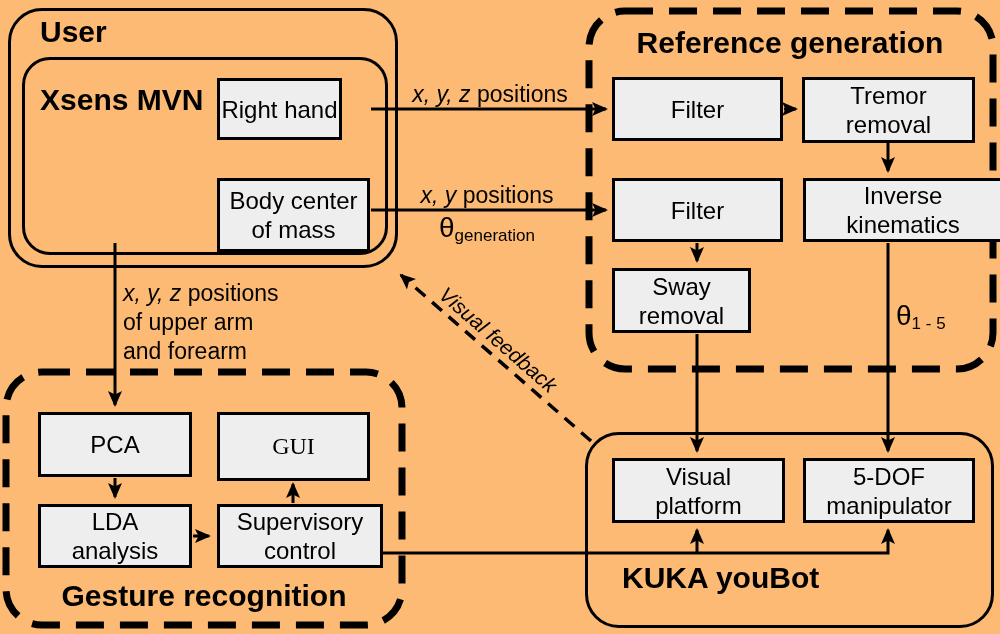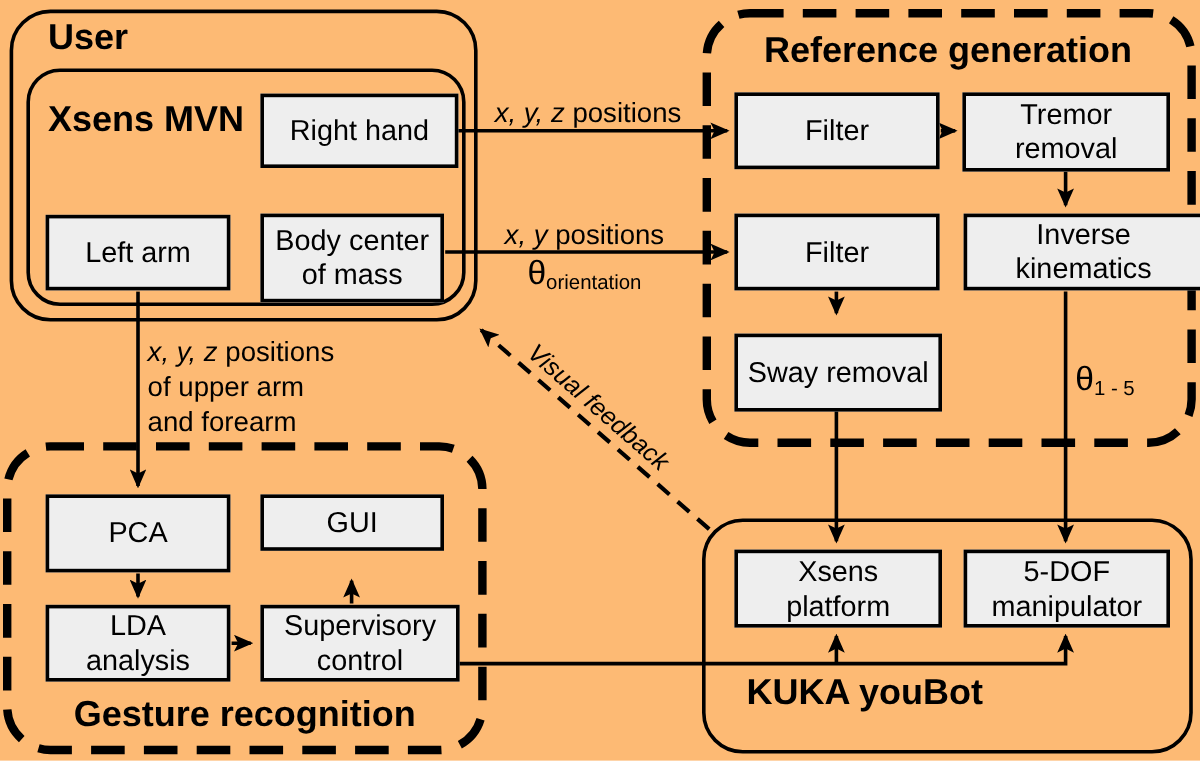--- a/index.html
+++ b/index.html
@@ -65,82 +65,79 @@
   <div class="container" style="left:8px; top:8px; width:390px; height:260px; border-radius:34px;"></div>
   <div class="container" style="left:22px; top:57px; width:366px; height:198px; border-radius:28px;"></div>
   <div class="container" style="left:585px; top:432px; width:409px; height:196px; border-radius:34px;"></div>
 
   <div class="title" style="left:40px; top:16px;">User</div>
   <div class="title centered" style="left:585px; top:27px; width:410px;">Reference generation</div>
   <div class="title" style="left:40px; top:84px;">Xsens MVN</div>
   <div class="title centered" style="left:6px; top:580px; width:396px;">Gesture recognition</div>
   <div class="title" style="left:622px; top:562px;">KUKA youBot</div>
 
-  <div class="box" style="left:217px; top:78px; width:165px; height:62px;">
+  <div class="box" style="left:217px; top:78px; width:125px; height:62px;">
     <span>Right hand</span>
-  </div>
-  <div class="box" style="left:38px; top:179px; width:154px; height:63px;">
-    <span>Left arm</span>
   </div>
   <div class="box" style="left:217px; top:178px; width:153px; height:74px;">
     <span>Body center</span>
     <span>of mass</span>
   </div>
 
   <div class="box" style="left:612px; top:77px; width:171px; height:64px;">
     <span>Filter</span>
   </div>
   <div class="box" style="left:802px; top:77px; width:173px; height:66px;">
     <span>Tremor</span>
     <span>removal</span>
   </div>
   <div class="box" style="left:612px; top:178px; width:171px; height:64px;">
     <span>Filter</span>
   </div>
   <div class="box" style="left:803px; top:178px; width:200px; height:64px;">
     <span>Inverse</span>
     <span>kinematics</span>
   </div>
-  <div class="box" style="left:612px; top:278px; width:173px; height:65px;">
+  <div class="box" style="left:612px; top:268px; width:139px; height:65px;">
     <span>Sway removal</span>
   </div>
 
   <div class="box" style="left:38px; top:412px; width:154px; height:65px;">
     <span>PCA</span>
   </div>
-  <div class="box" style="left:217px; top:412px; width:153px; height:47px;">
+  <div class="box" style="left:217px; top:412px; width:153px; height:69px;font-family:Liberation Serif, serif;">
     <span>GUI</span>
   </div>
   <div class="box" style="left:38px; top:504px; width:154px; height:64px;">
     <span>LDA</span>
     <span>analysis</span>
   </div>
   <div class="box" style="left:217px; top:504px; width:166px; height:64px;">
     <span>Supervisory</span>
     <span>control</span>
   </div>
 
   <div class="box" style="left:612px; top:458px; width:173px; height:65px;">
-    <span>Xsens</span>
+    <span>Visual</span>
     <span>platform</span>
   </div>
   <div class="box" style="left:803px; top:458px; width:172px; height:65px;">
     <span>5-DOF</span>
     <span>manipulator</span>
   </div>
 
   <div class="lbl centered" style="left:395px; top:80px; width:190px;">
     <span class="it">x, y, z</span><span> positions</span>
   </div>
 
   <div class="lbl centered" style="left:392px; top:181px; width:190px;">
     <span class="it">x, y</span><span> positions</span>
   </div>
   <div class="lbl centered" style="left:392px; top:213px; width:190px;">
-    <span class="theta">θ</span><span class="sub">orientation</span>
+    <span class="theta">θ</span><span class="sub">generation</span>
   </div>
 
   <div class="lbl" style="left:123px; top:279px;">
     <div><span class="it">x, y, z</span><span> positions</span></div>
     <div>of upper arm</div>
     <div>and forearm</div>
   </div>
 
   <div class="lbl" style="left:896px; top:301px;">
     <span class="theta">θ</span><span class="sub">1 - 5</span>

